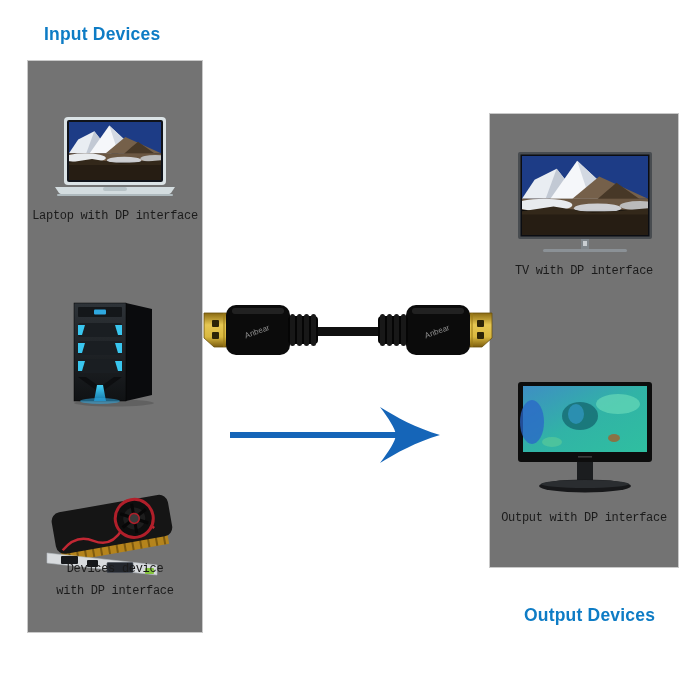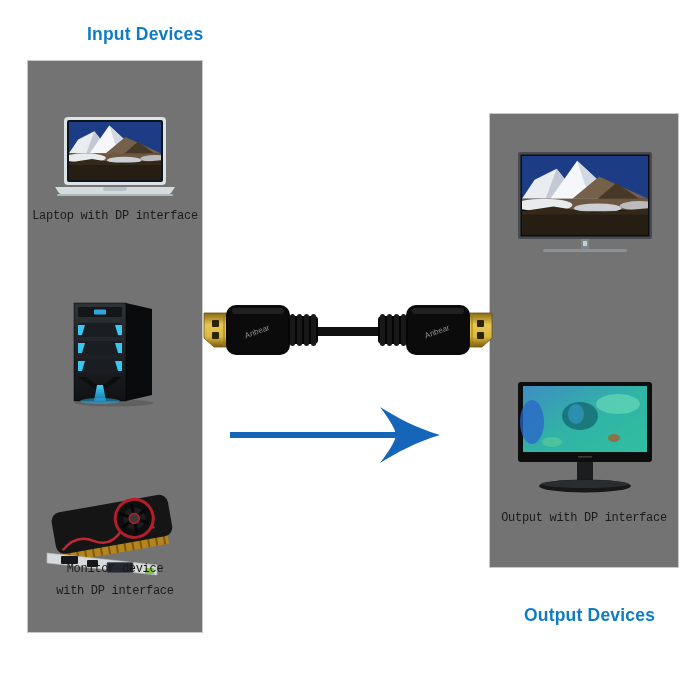--- a/index.html
+++ b/index.html
@@ -1,20 +1,20 @@
 <!DOCTYPE html>
 <html><head>
 <meta charset="utf-8">
 <style>
   html,body{margin:0;padding:0;background:#ffffff;}
   #stage{position:relative;width:700px;height:700px;background:#ffffff;overflow:hidden;
          font-family:"Liberation Sans",sans-serif;}
   .section-title{position:absolute;font-weight:bold;font-size:17.5px;letter-spacing:.2px;
          color:#0e7cc5;font-family:"Liberation Sans",sans-serif;}
-  #title-input{left:44px;top:24px;margin-left:43px;}
+  #title-input{left:44px;top:24px;}
   #title-output{left:524px;top:605px;}
   .panel{position:absolute;border:1px solid #c9c9c9;background:#737373;box-sizing:border-box;}
   #panel-input{left:27px;top:60px;width:176px;height:573px;}
   #panel-output{left:489px;top:113px;width:190px;height:455px;}
   .device{position:absolute;}
   .device-label{position:absolute;width:100%;text-align:center;
          font-family:"Liberation Mono","DejaVu Sans Mono",monospace;
          font-size:12px;letter-spacing:-0.3px;color:#1b1b1b;white-space:nowrap;}
   #cable{position:absolute;left:202px;top:297px;}
   #arrow{position:absolute;left:230px;top:407px;}
@@ -106,21 +106,21 @@
           </g>
           <circle cx="92" cy="31" r="5" fill="#3a3a3a" stroke="#b01f2a" stroke-width="1.5"></circle>
         </g>
         <polygon points="2,62 112,74 112,84 2,72" fill="#d8dbde" stroke="#b4babf" stroke-width="0.6"></polygon>
         <rect x="16" y="65" width="17" height="8" rx="1" fill="#15171a"></rect>
         <rect x="42" y="69" width="11" height="7" rx="1" fill="#15171a"></rect>
         <rect x="62" y="71.5" width="26" height="10" rx="1" fill="#23272e" stroke="#454c56" stroke-width="0.6"></rect>
         <rect x="100" y="77" width="9" height="6" rx="1" fill="#86c53f"></rect>
       </svg>
     </div>
-    <div class="device-label" style="top:501px;">Monitor device</div>
+    <div class="device-label" style="top:501px;">Devices device</div>
     <div class="device-label" style="top:523px;">with DP interface</div>
   </div>
 
   <div class="panel" id="panel-output">
 
     <div class="device" style="left:28px;top:38px;width:134px;height:104px;">
       <svg width="134" height="104" viewBox="0 0 134 104">
         <rect x="0" y="0" width="134" height="87" rx="2" fill="#484c50"></rect>
         <rect x="2.5" y="2.5" width="129" height="82" fill="#0b0d12"></rect>
         <svg x="4" y="4" width="126" height="79" viewBox="0 0 160 100" preserveAspectRatio="none">
@@ -137,20 +137,21 @@
           <ellipse cx="96" cy="66" rx="30" ry="6" fill="#d9dde2" opacity="0.9"></ellipse>
           <ellipse cx="150" cy="63" rx="26" ry="6" fill="#cfd4da" opacity="0.8"></ellipse>
           <rect y="70" width="160" height="30" fill="#261d13"></rect>
           <polygon points="0,70 40,64 90,72 160,66 160,74 0,74" fill="#33281a"></polygon>
         </svg>
         <rect x="63" y="87" width="8" height="10" fill="#7f868b"></rect>
         <rect x="65" y="89" width="4" height="5" fill="#c9ced2"></rect>
         <rect x="25" y="97" width="84" height="3" rx="1.5" fill="#8b9196"></rect>
       </svg>
     </div>
+    <div class="device-label" style="top:150px;">TV with DP interface</div>
 
     <div class="device" style="left:28px;top:268px;width:134px;height:112px;">
       <svg width="134" height="112" viewBox="0 0 134 112">
         <defs>
           <linearGradient id="tealg" x1="0" y1="0" x2="1" y2="1">
             <stop offset="0" stop-color="#3e8ec4"></stop>
             <stop offset="0.5" stop-color="#31b3a6"></stop>
             <stop offset="1" stop-color="#2fbfa0"></stop>
           </linearGradient>
         </defs>

